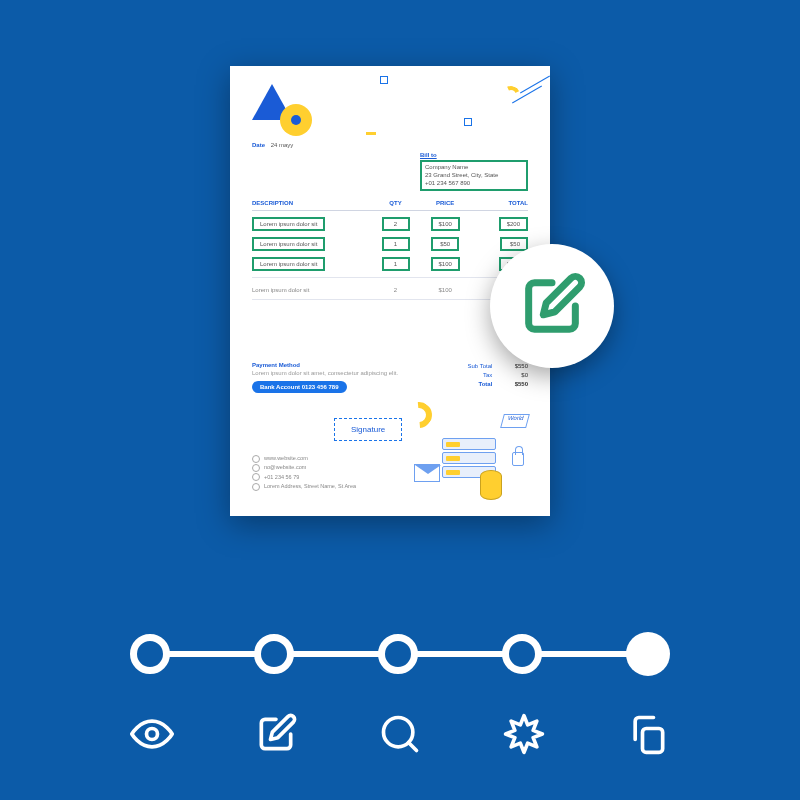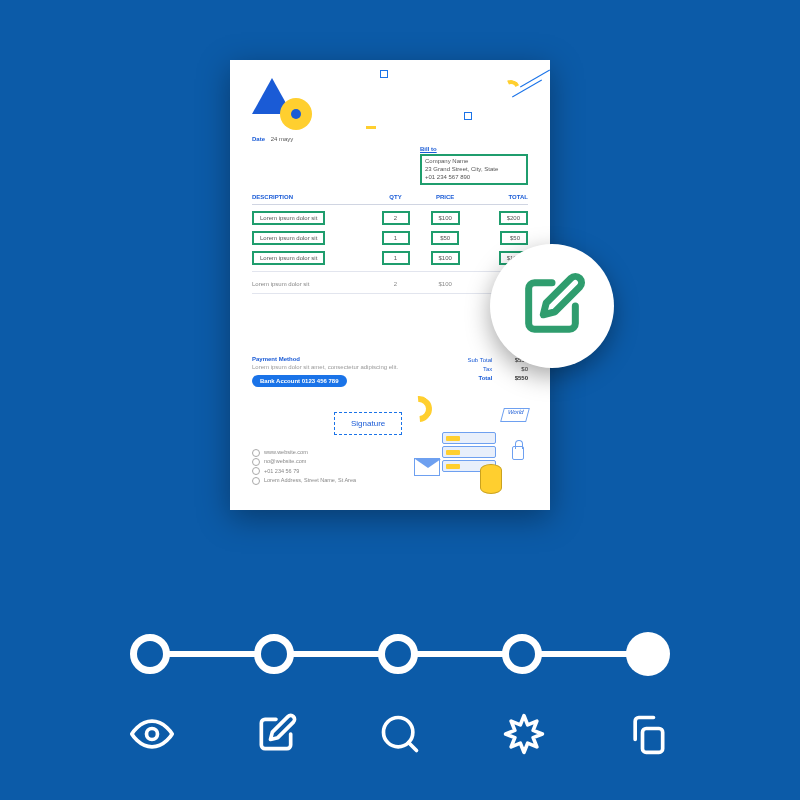--- a/index.html
+++ b/index.html
@@ -9,21 +9,21 @@
     background: #0c5ba8;
     font-family: Arial, Helvetica, sans-serif;
     position: relative;
     overflow: hidden;
   }
 
   
   .page {
     position: absolute;
     left: 230px;
-    top: 60px;
+    top: 66px;
     width: 320px;
     height: 450px;
     background: #fff;
     box-shadow: 0 8px 30px rgba(0,0,0,.35);
     padding: 18px 22px 14px 22px;
     font-size: 7px;
     color: #555;
     overflow: hidden;
   }
   .page .confetti { position: absolute; pointer-events: none; }

